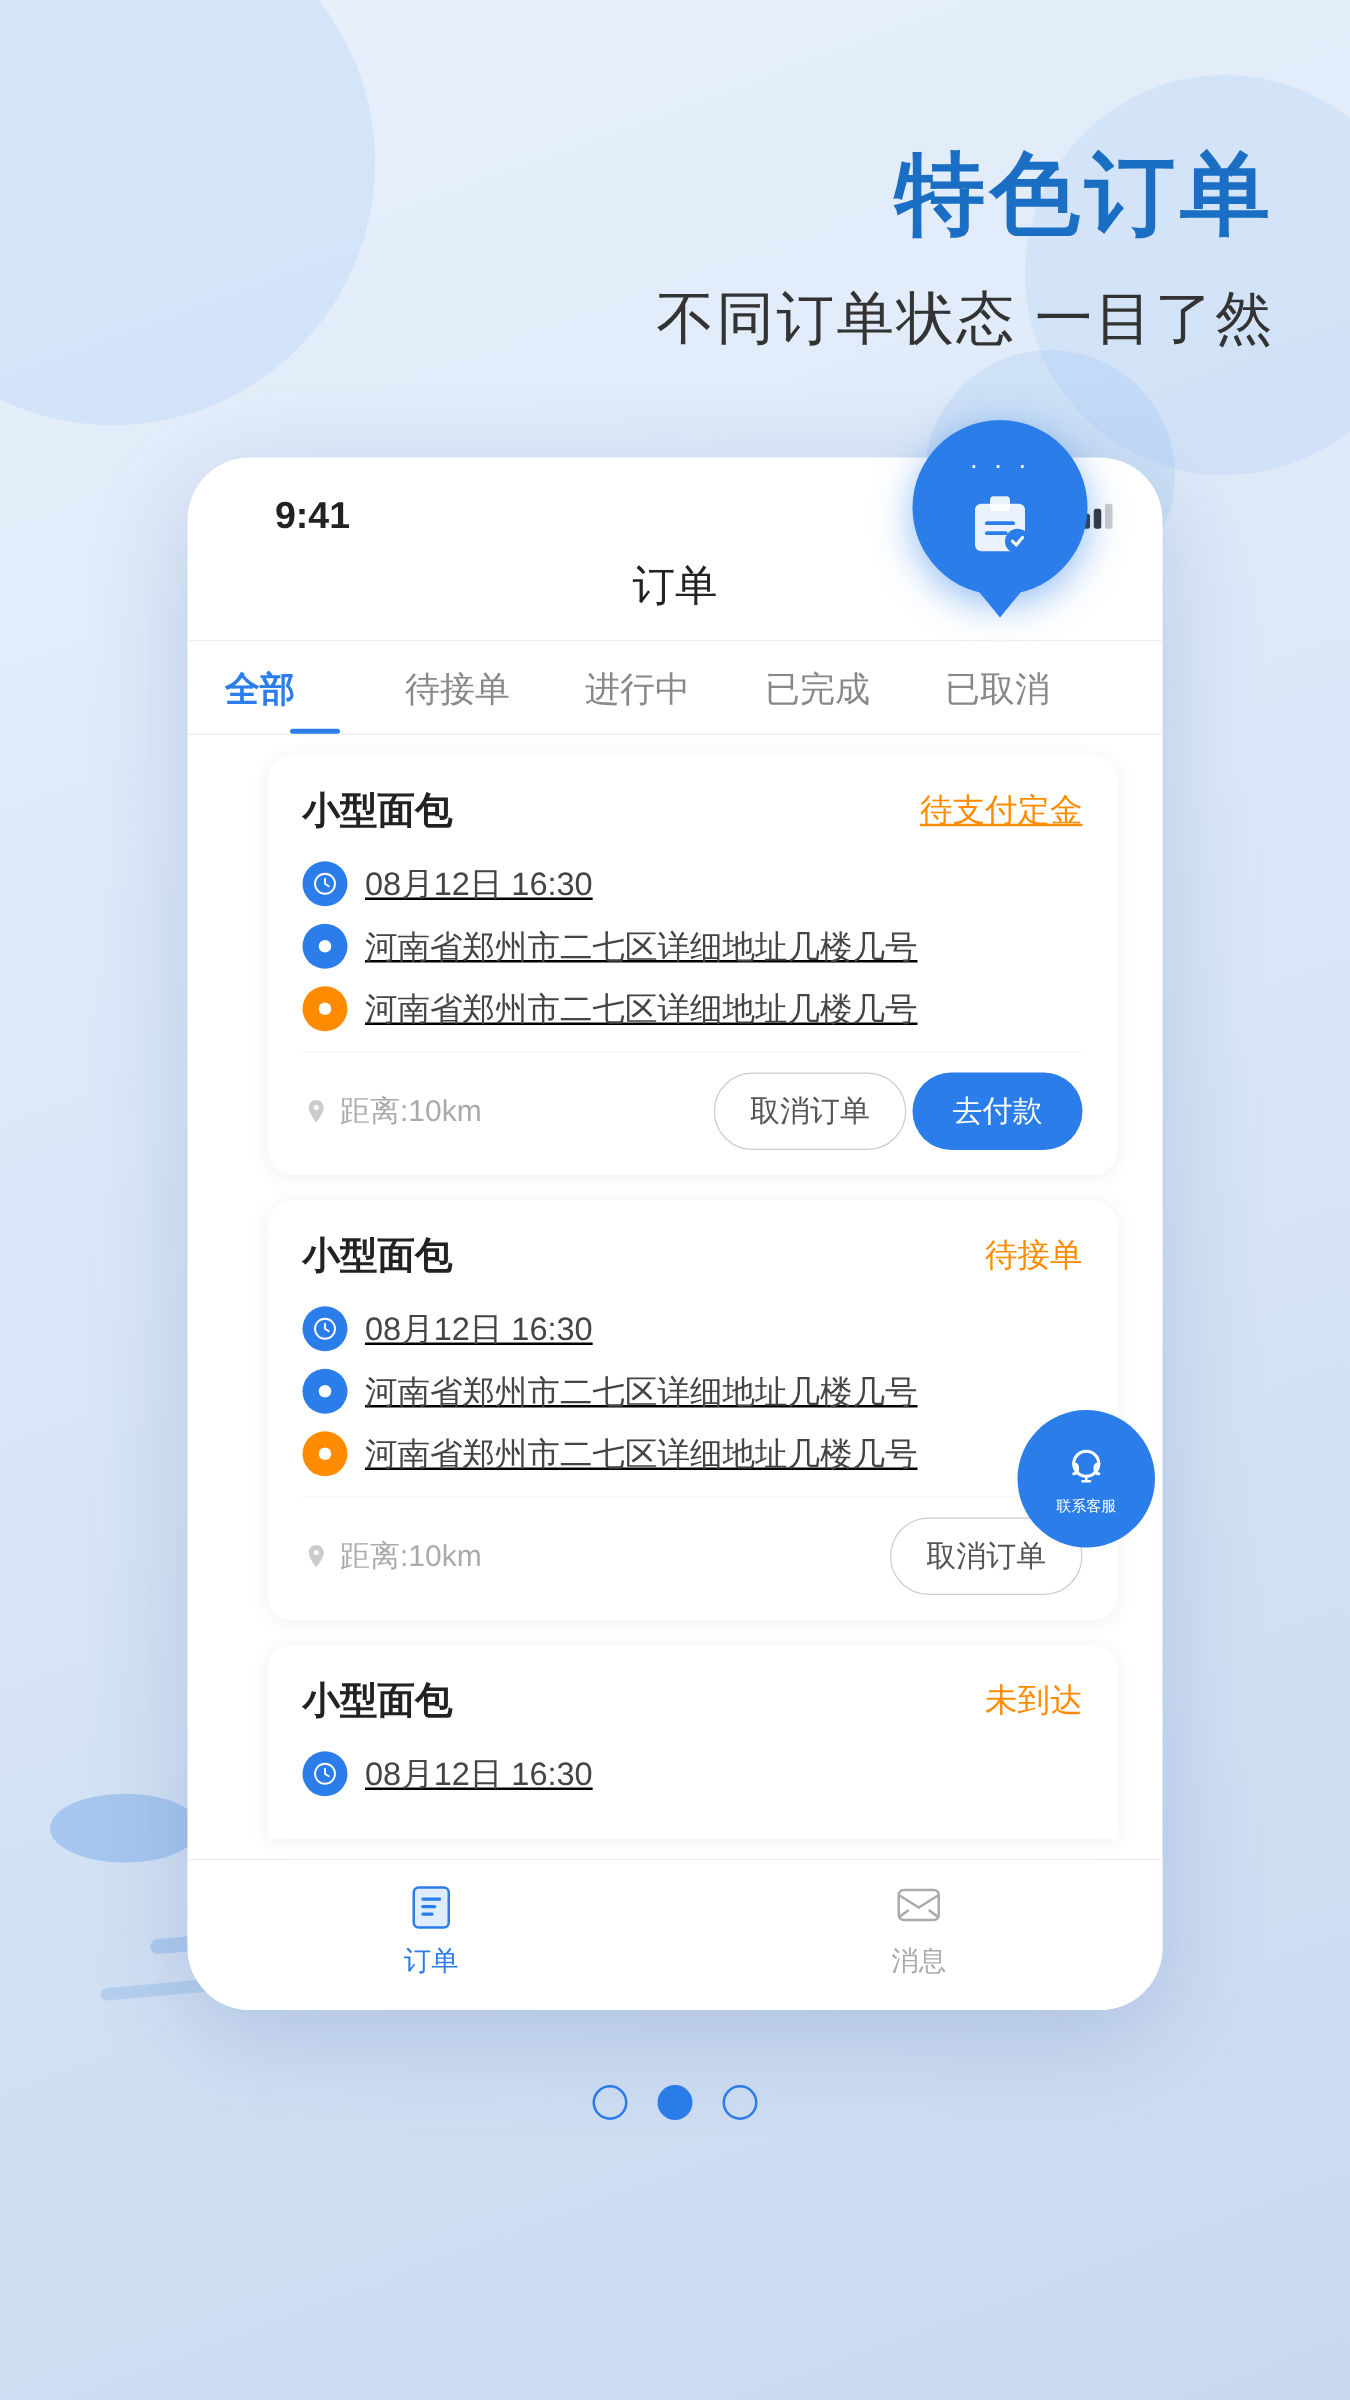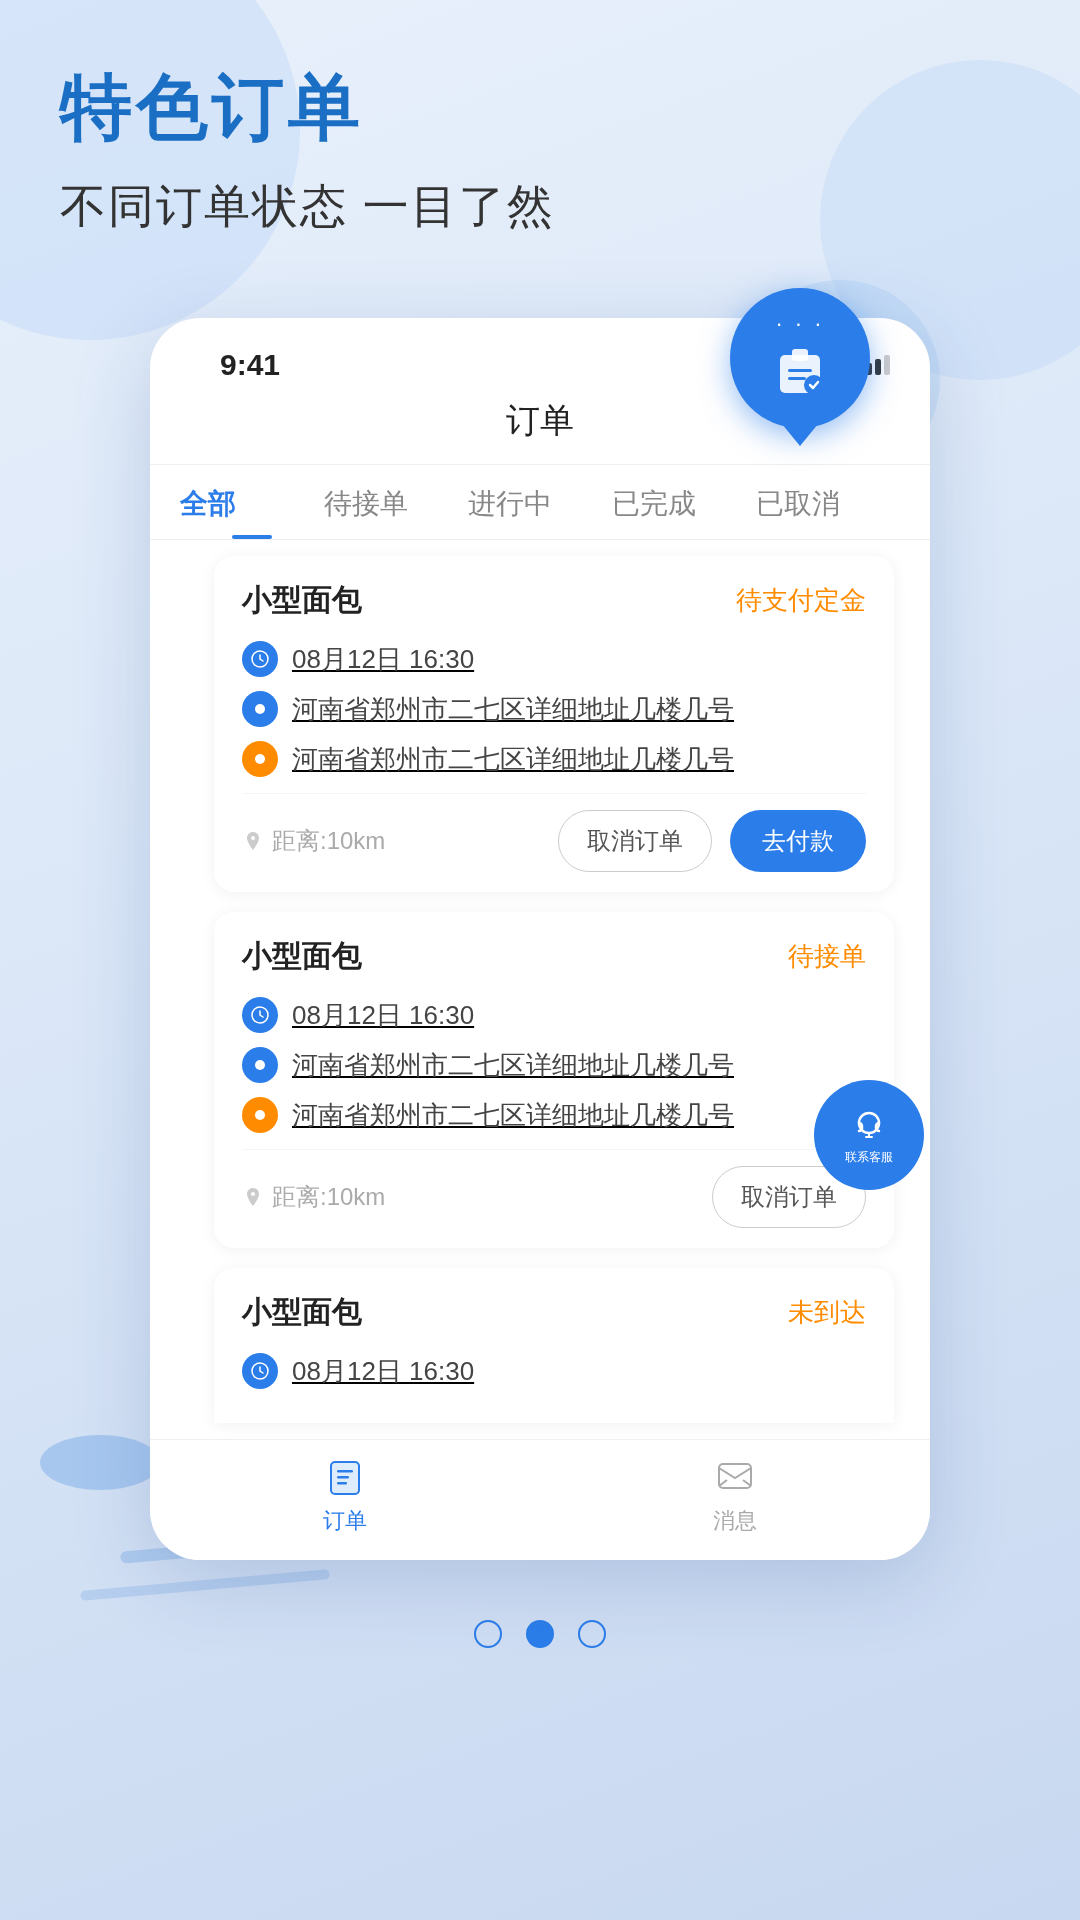--- a/index.html
+++ b/index.html
@@ -54,22 +54,22 @@
       position: absolute;
       bottom: 330px; left: 80px;
       width: 250px; height: 10px;
       border-radius: 5px;
       background: rgba(120, 170, 230, 0.3);
       transform: rotate(-5deg);
     }
 
     
     .hero {
-      text-align: left;
-      padding: 60px 60px 40px;
+      text-align: right;
+      padding: 108px 60px 40px;
       position: relative;
       z-index: 2;
     }
     .hero-title {
       font-size: 72px;
       font-weight: 800;
       color: #1a6fc4;
       letter-spacing: 4px;
       margin-bottom: 20px;
     }
@@ -225,21 +225,21 @@
       display: flex;
       justify-content: space-between;
       align-items: center;
       margin-bottom: 20px;
     }
     .order-type {
       font-size: 30px;
       font-weight: 600;
       color: #222;
     }
-    .order-status-pending-pay { color: #ff8c00; font-size: 26px; }
+    .order-status-pending-pay { color: #ff8c00; font-size: 26px; text-decoration: underline; }
     .order-status-pending { color: #ff8c00; font-size: 26px; }
     .order-status-not-arrived { color: #ff8c00; font-size: 26px; }
 
     .order-detail-row {
       display: flex;
       align-items: center;
       gap: 14px;
       margin-bottom: 14px;
       text-decoration: underline;
     }
@@ -272,21 +272,21 @@
     .distance-info {
       display: flex;
       align-items: center;
       gap: 8px;
       color: #aaa;
       font-size: 24px;
     }
 
     .footer-buttons {
       display: flex;
-      gap: 18px;
+      gap: 5px;
     }
     .btn-cancel {
       padding: 14px 28px;
       border: 1px solid #ccc;
       border-radius: 40px;
       background: white;
       font-size: 24px;
       color: #555;
       cursor: pointer;
     }

